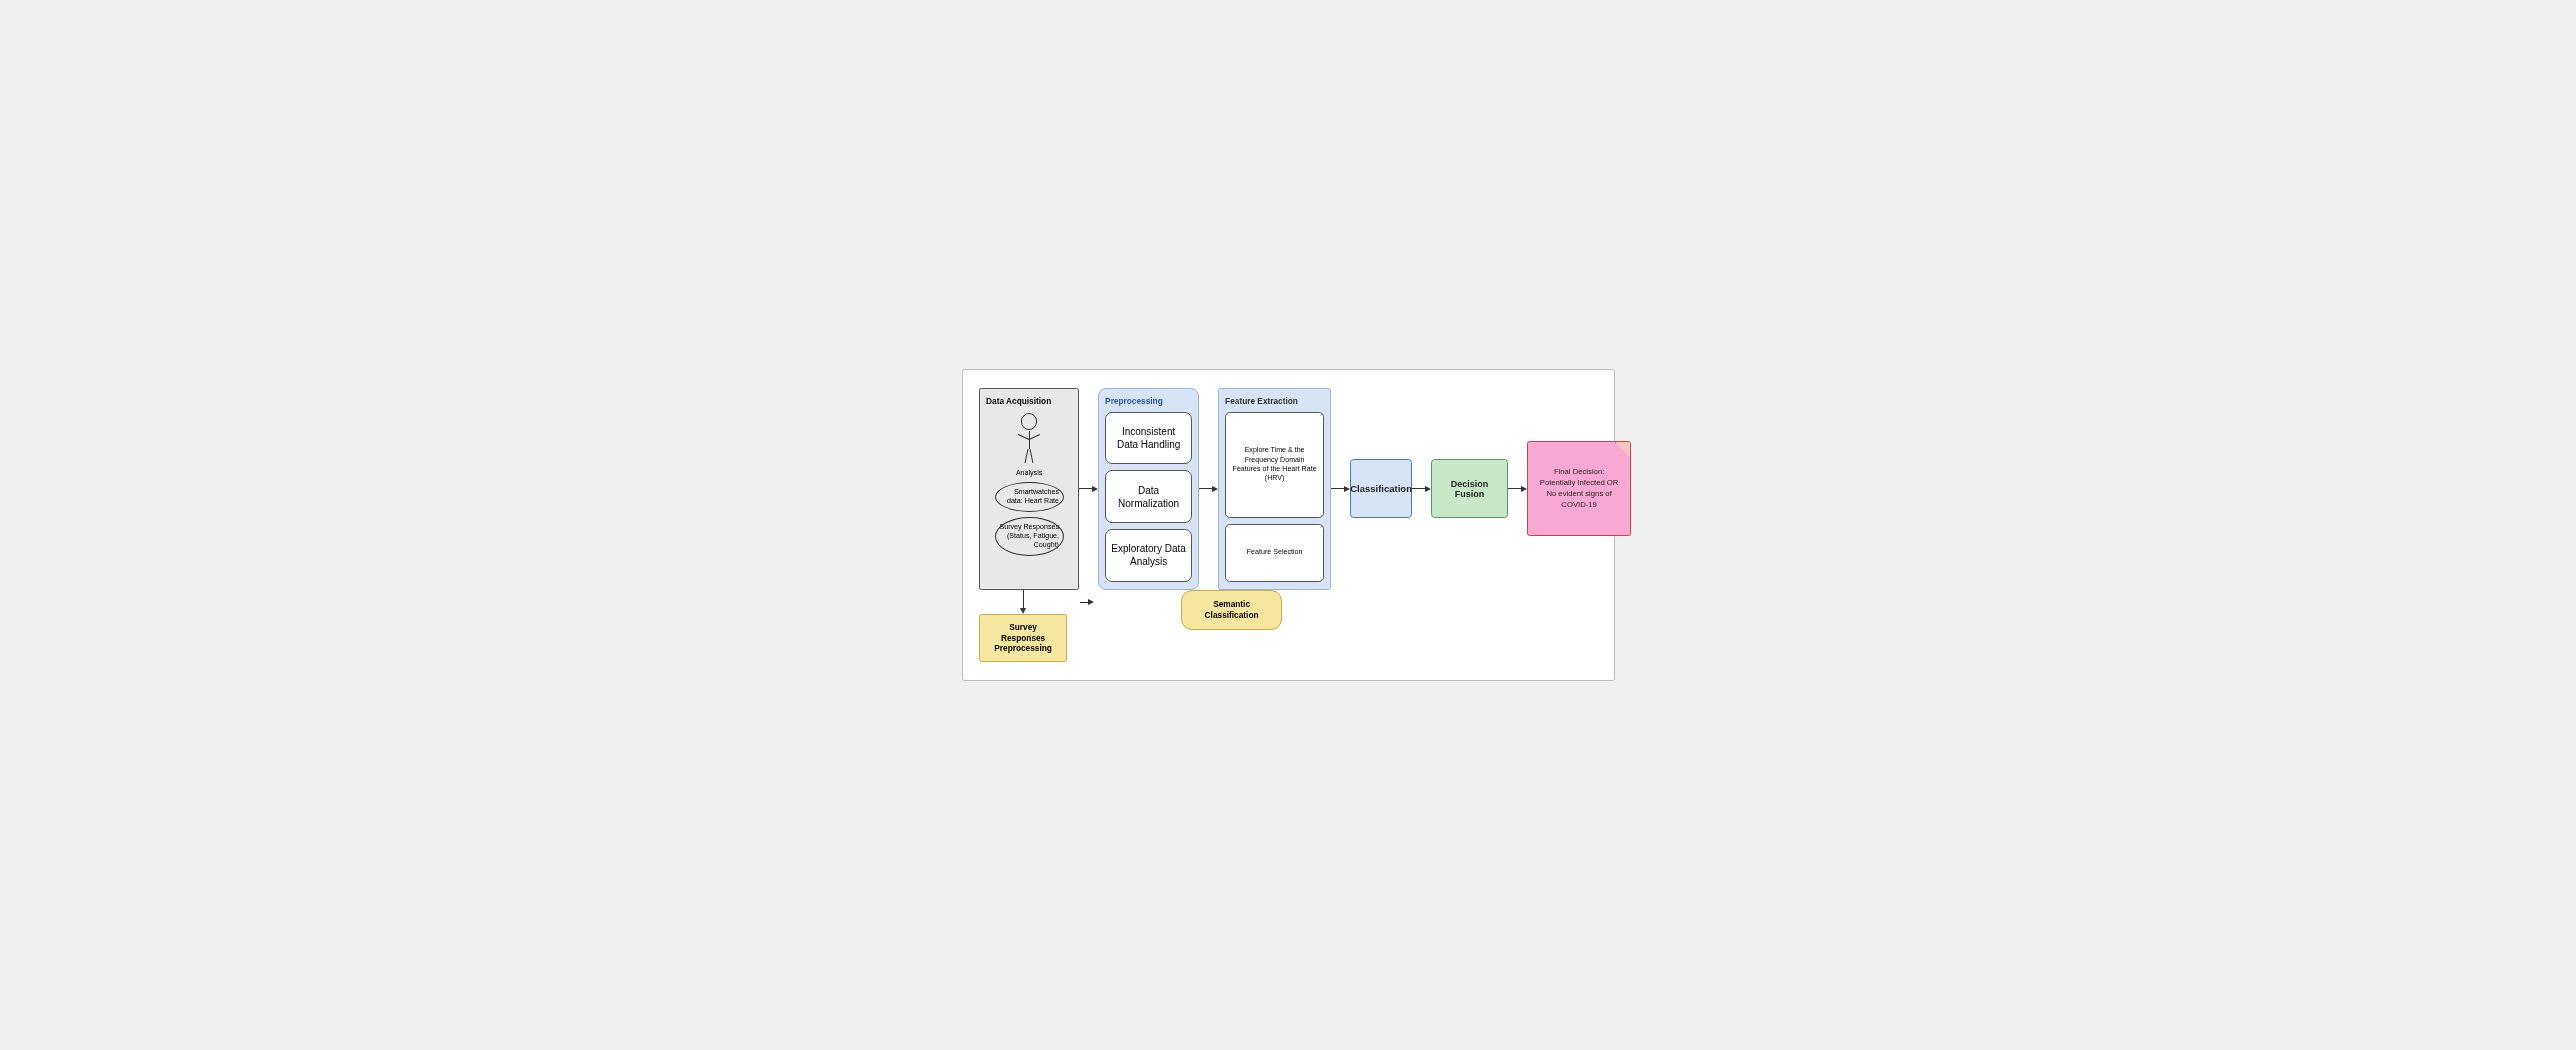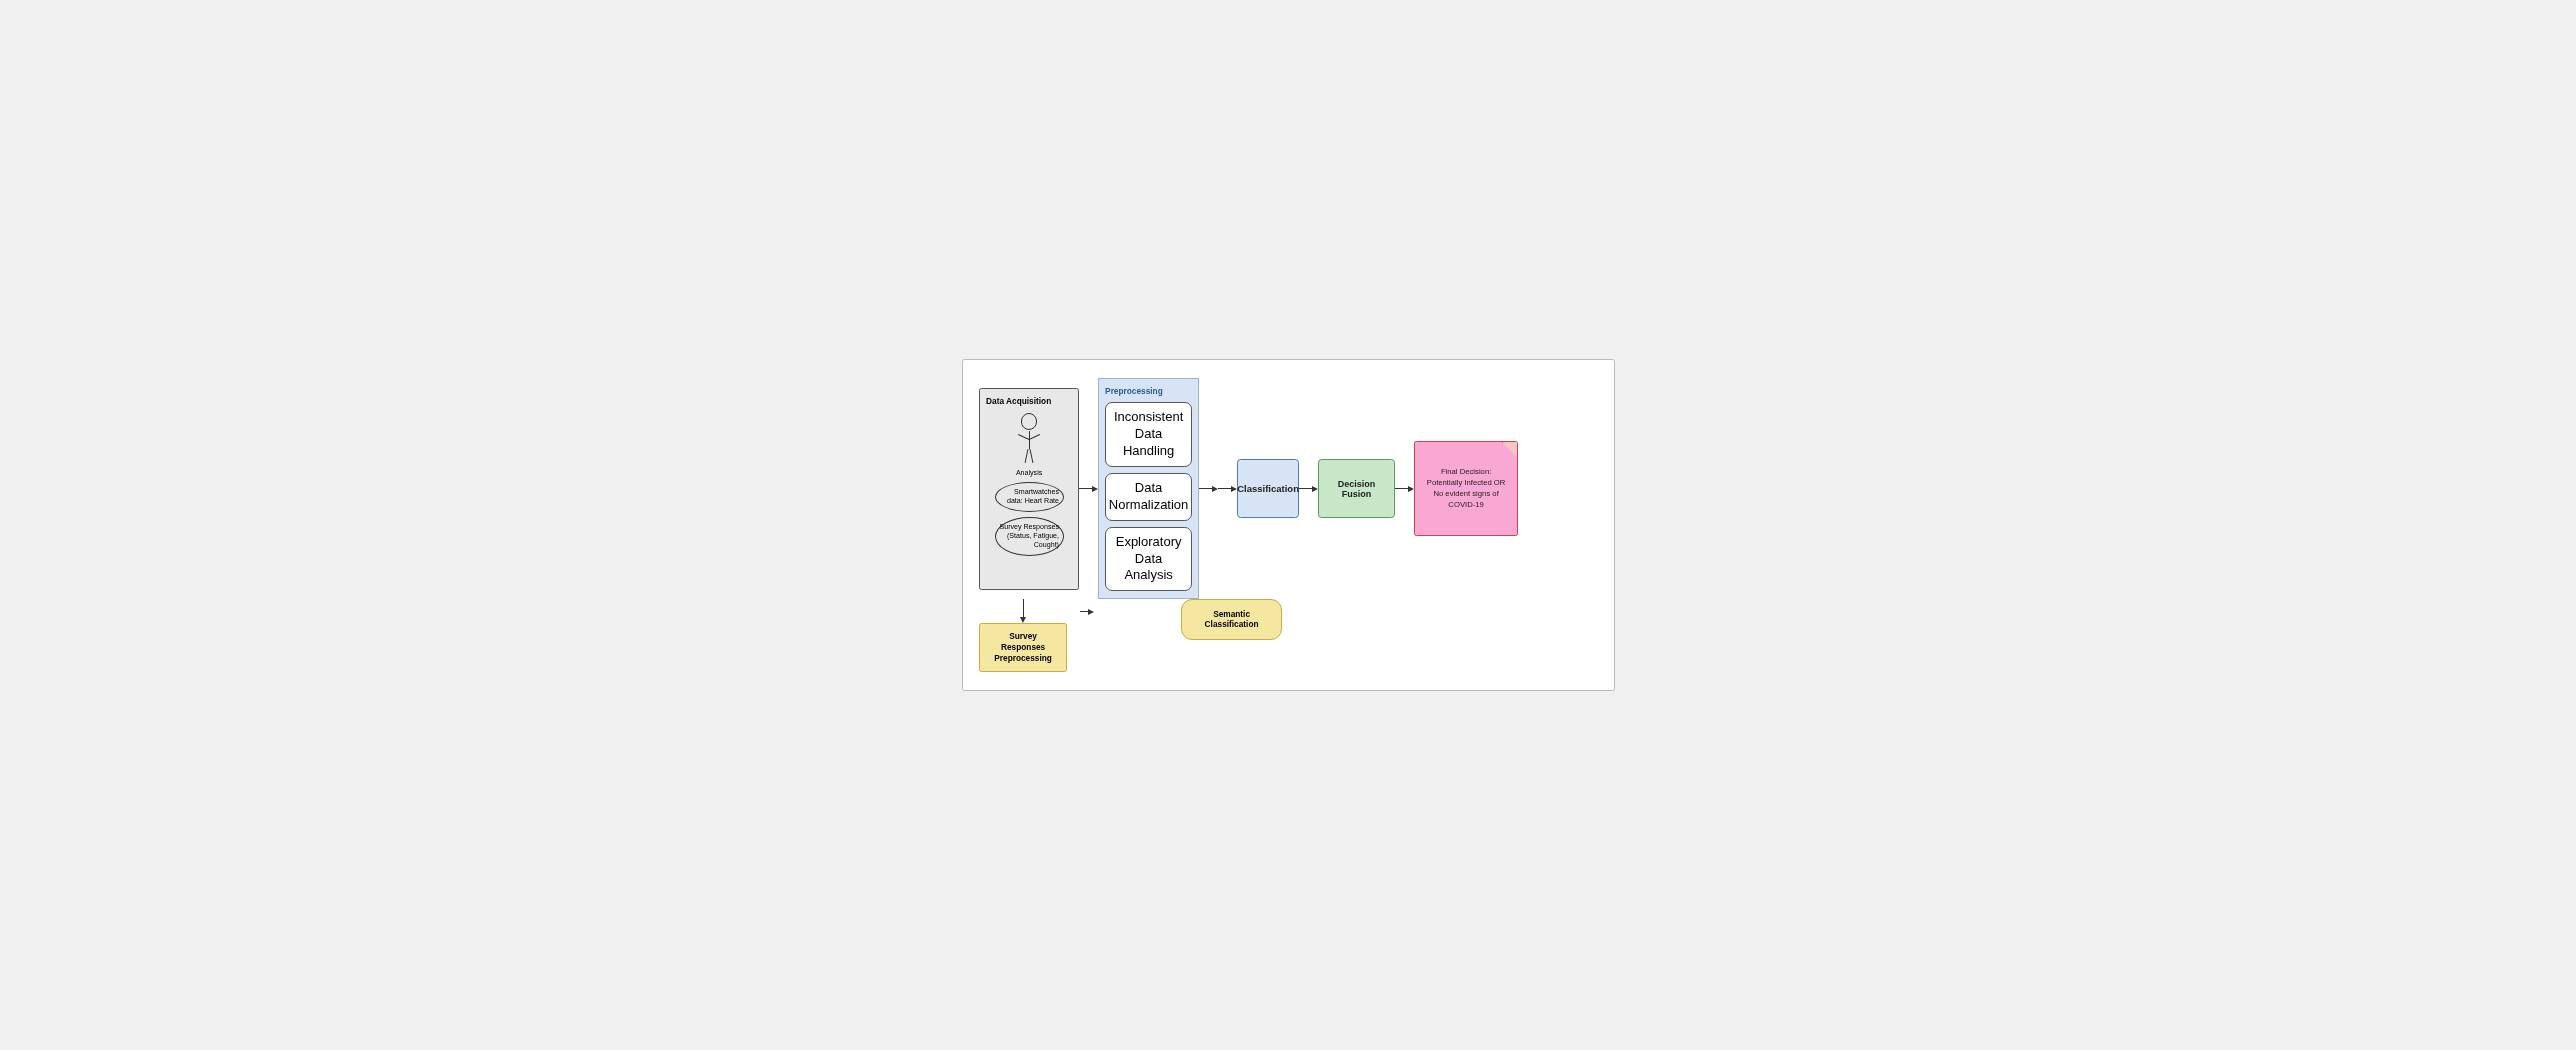--- a/index.html
+++ b/index.html
@@ -79,40 +79,40 @@
       width: 0;
       height: 0;
       border-top: 3.6px solid transparent;
       border-bottom: 3.6px solid transparent;
       border-left: 6px solid #333;
     }
     
     .preprocessing {
       border: 1.2px solid #9ab3d4;
       background: #d6e4f5;
-      border-radius: 0;
+      border-radius: 8px;
       padding: 7.1px 6px;
       width: 101px;
       min-height: 202px;
       display: flex;
       flex-direction: column;
       gap: 6px;
       flex-shrink: 0;
     }
     .pp-title {
       font-weight: bold;
       font-size: 8.3px;
       color: #2c5aa0;
     }
     .pp-item {
       border: 1.2px solid #555;
       border-radius: 7.1px;
       background: #fff;
       padding: 6px 5px;
-      font-size: 13px;
+      font-size: 10px;
       text-align: center;
       line-height: 1.3;
       flex: 1;
       display: flex;
       align-items: center;
       justify-content: center;
     }
     
     .feature-extraction {
       border: 1.2px solid #9ab3d4;
@@ -295,20 +295,25 @@
         <div class="pp-item">Inconsistent Data Handling</div>
         <div class="pp-item">Data Normalization</div>
         <div class="pp-item">Exploratory Data Analysis</div>
       </div>
 
       <div class="arrow-right">
         <div class="arrow-line" style="width:13px;"></div>
         <div class="arrow-head"></div>
       </div>
 
+      <div class="feature-extraction">
+        <div class="fe-title">Feature Extraction</div>
+        <div class="fe-item fe-item-top">Explore Time &amp; the Frequency Domain Features of the Heart Rate (HRV)</div>
+        <div class="fe-item fe-item-bottom">Feature Selection</div>
+      </div>
 
       <div class="arrow-right">
         <div class="arrow-line" style="width:13px;"></div>
         <div class="arrow-head"></div>
       </div>
 
       <div class="classification-box">
         <div class="classification-label">Classification</div>
       </div>
 

